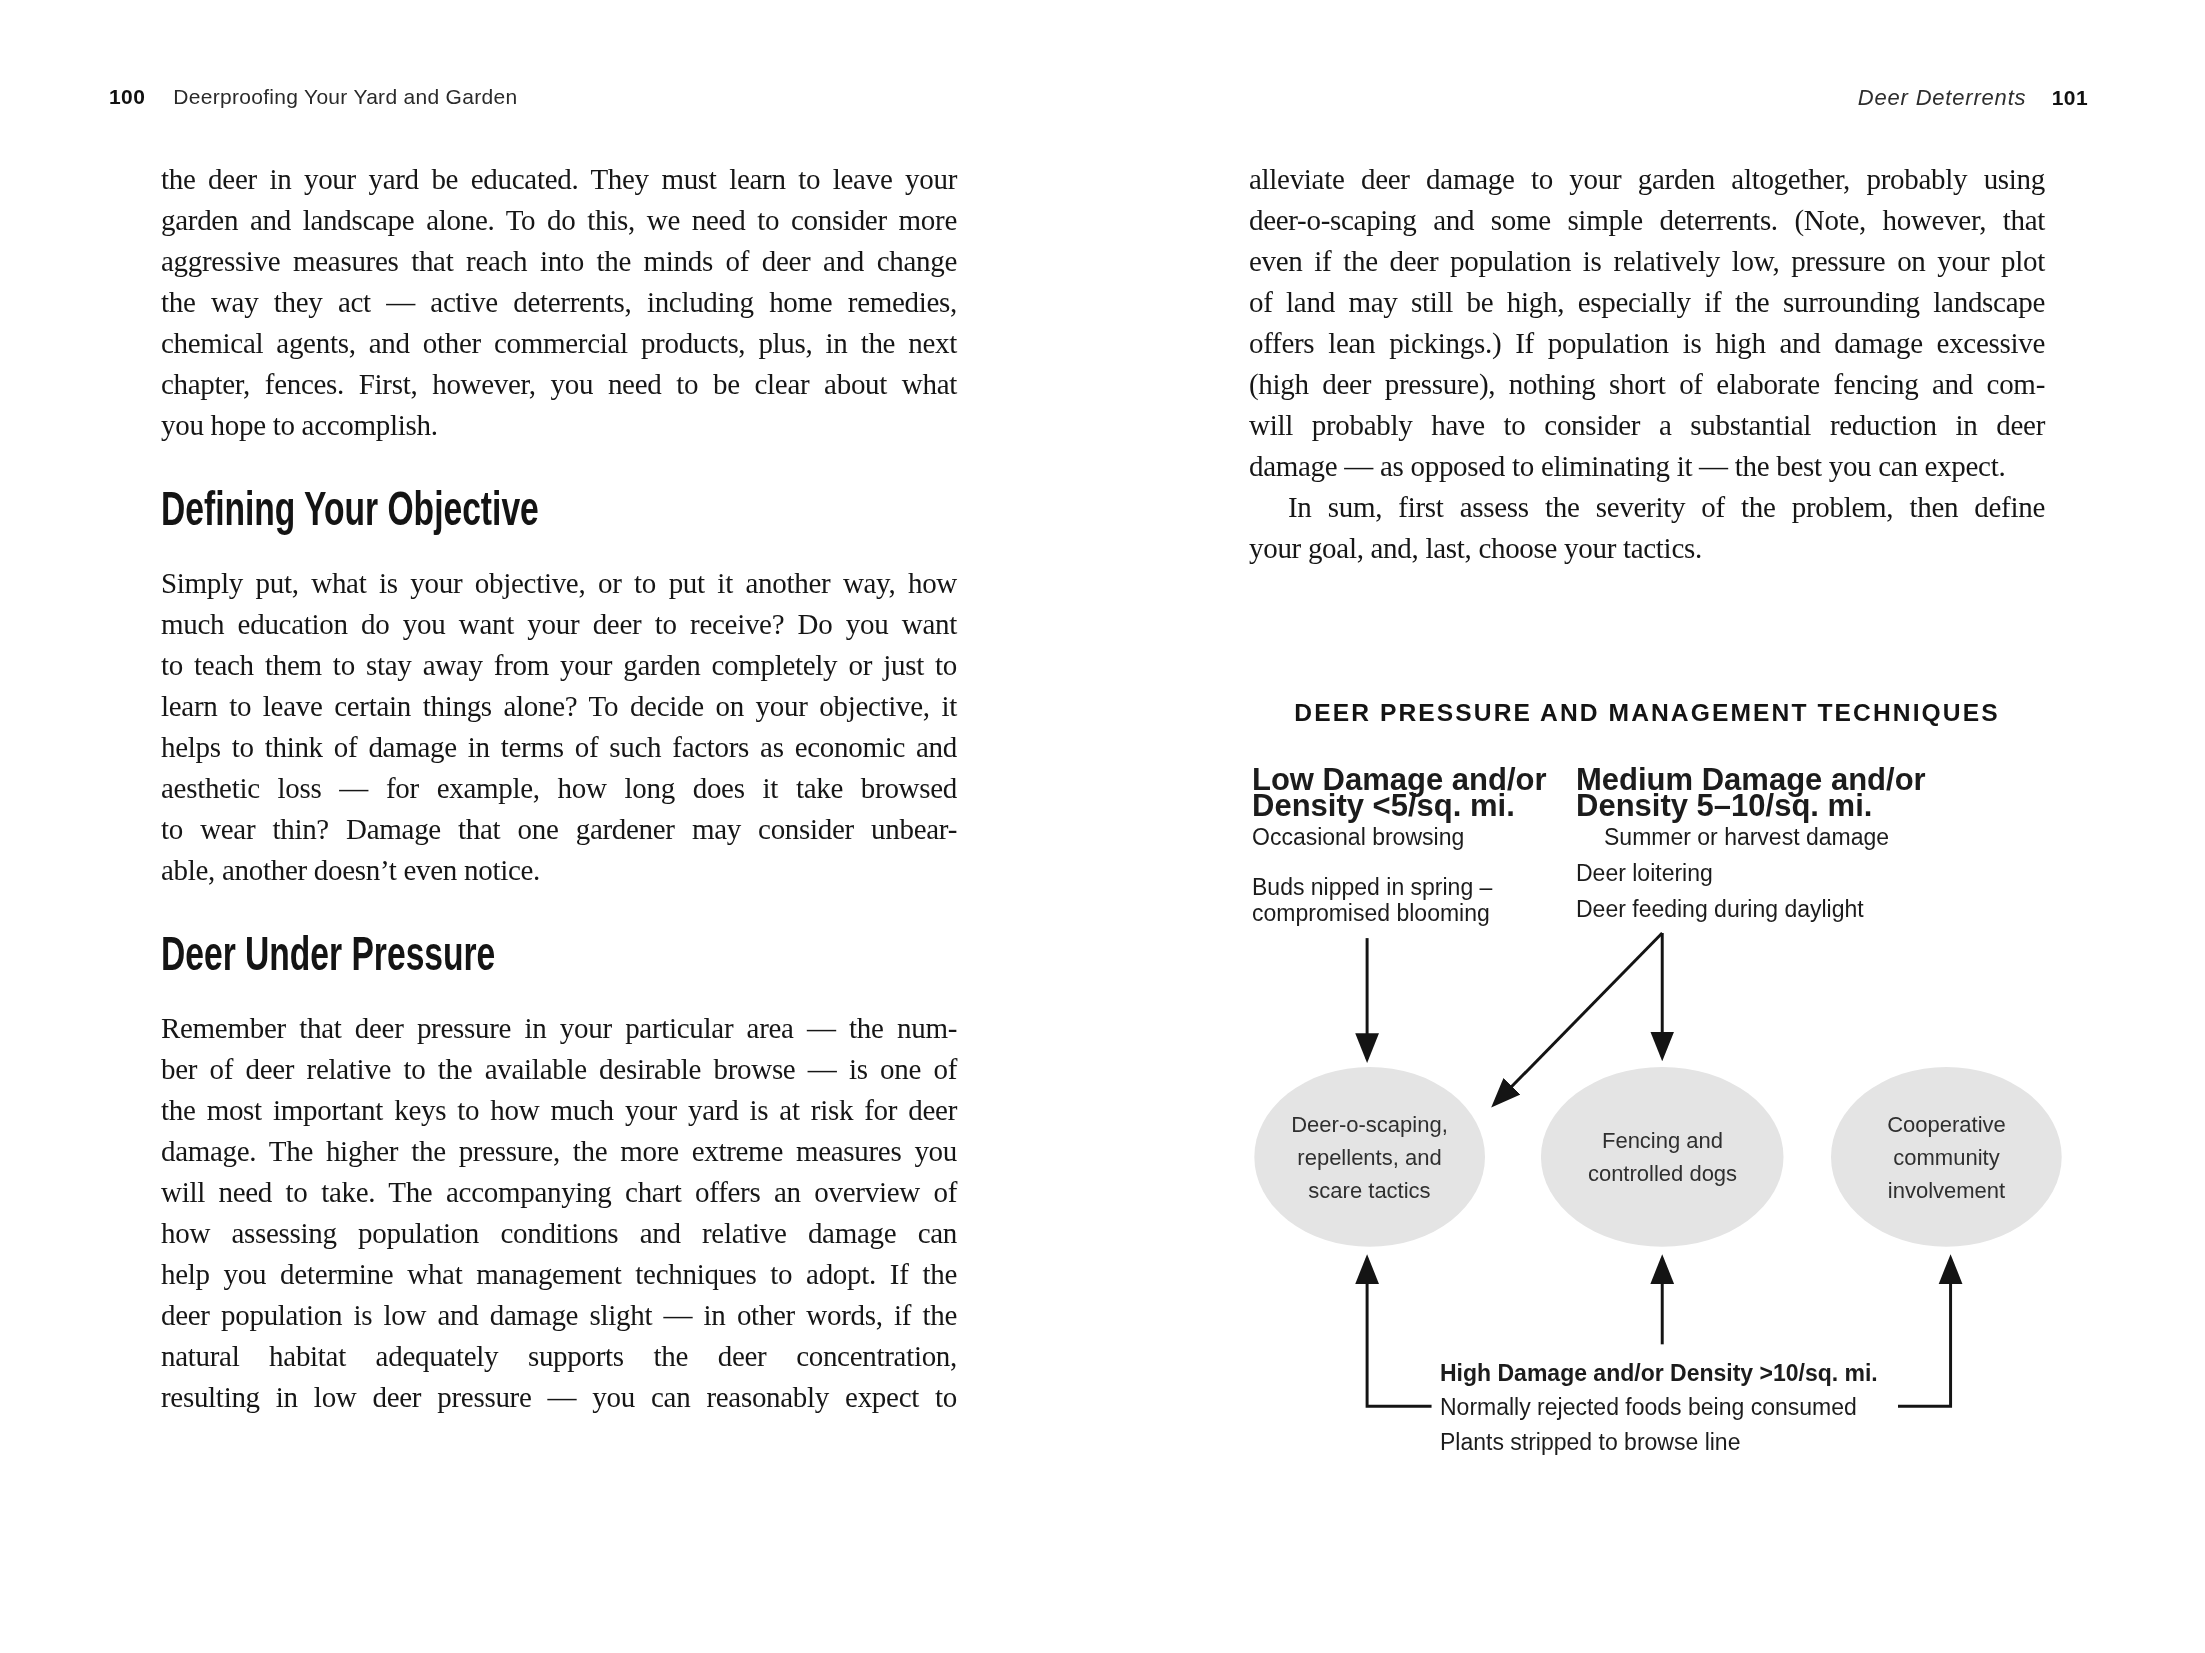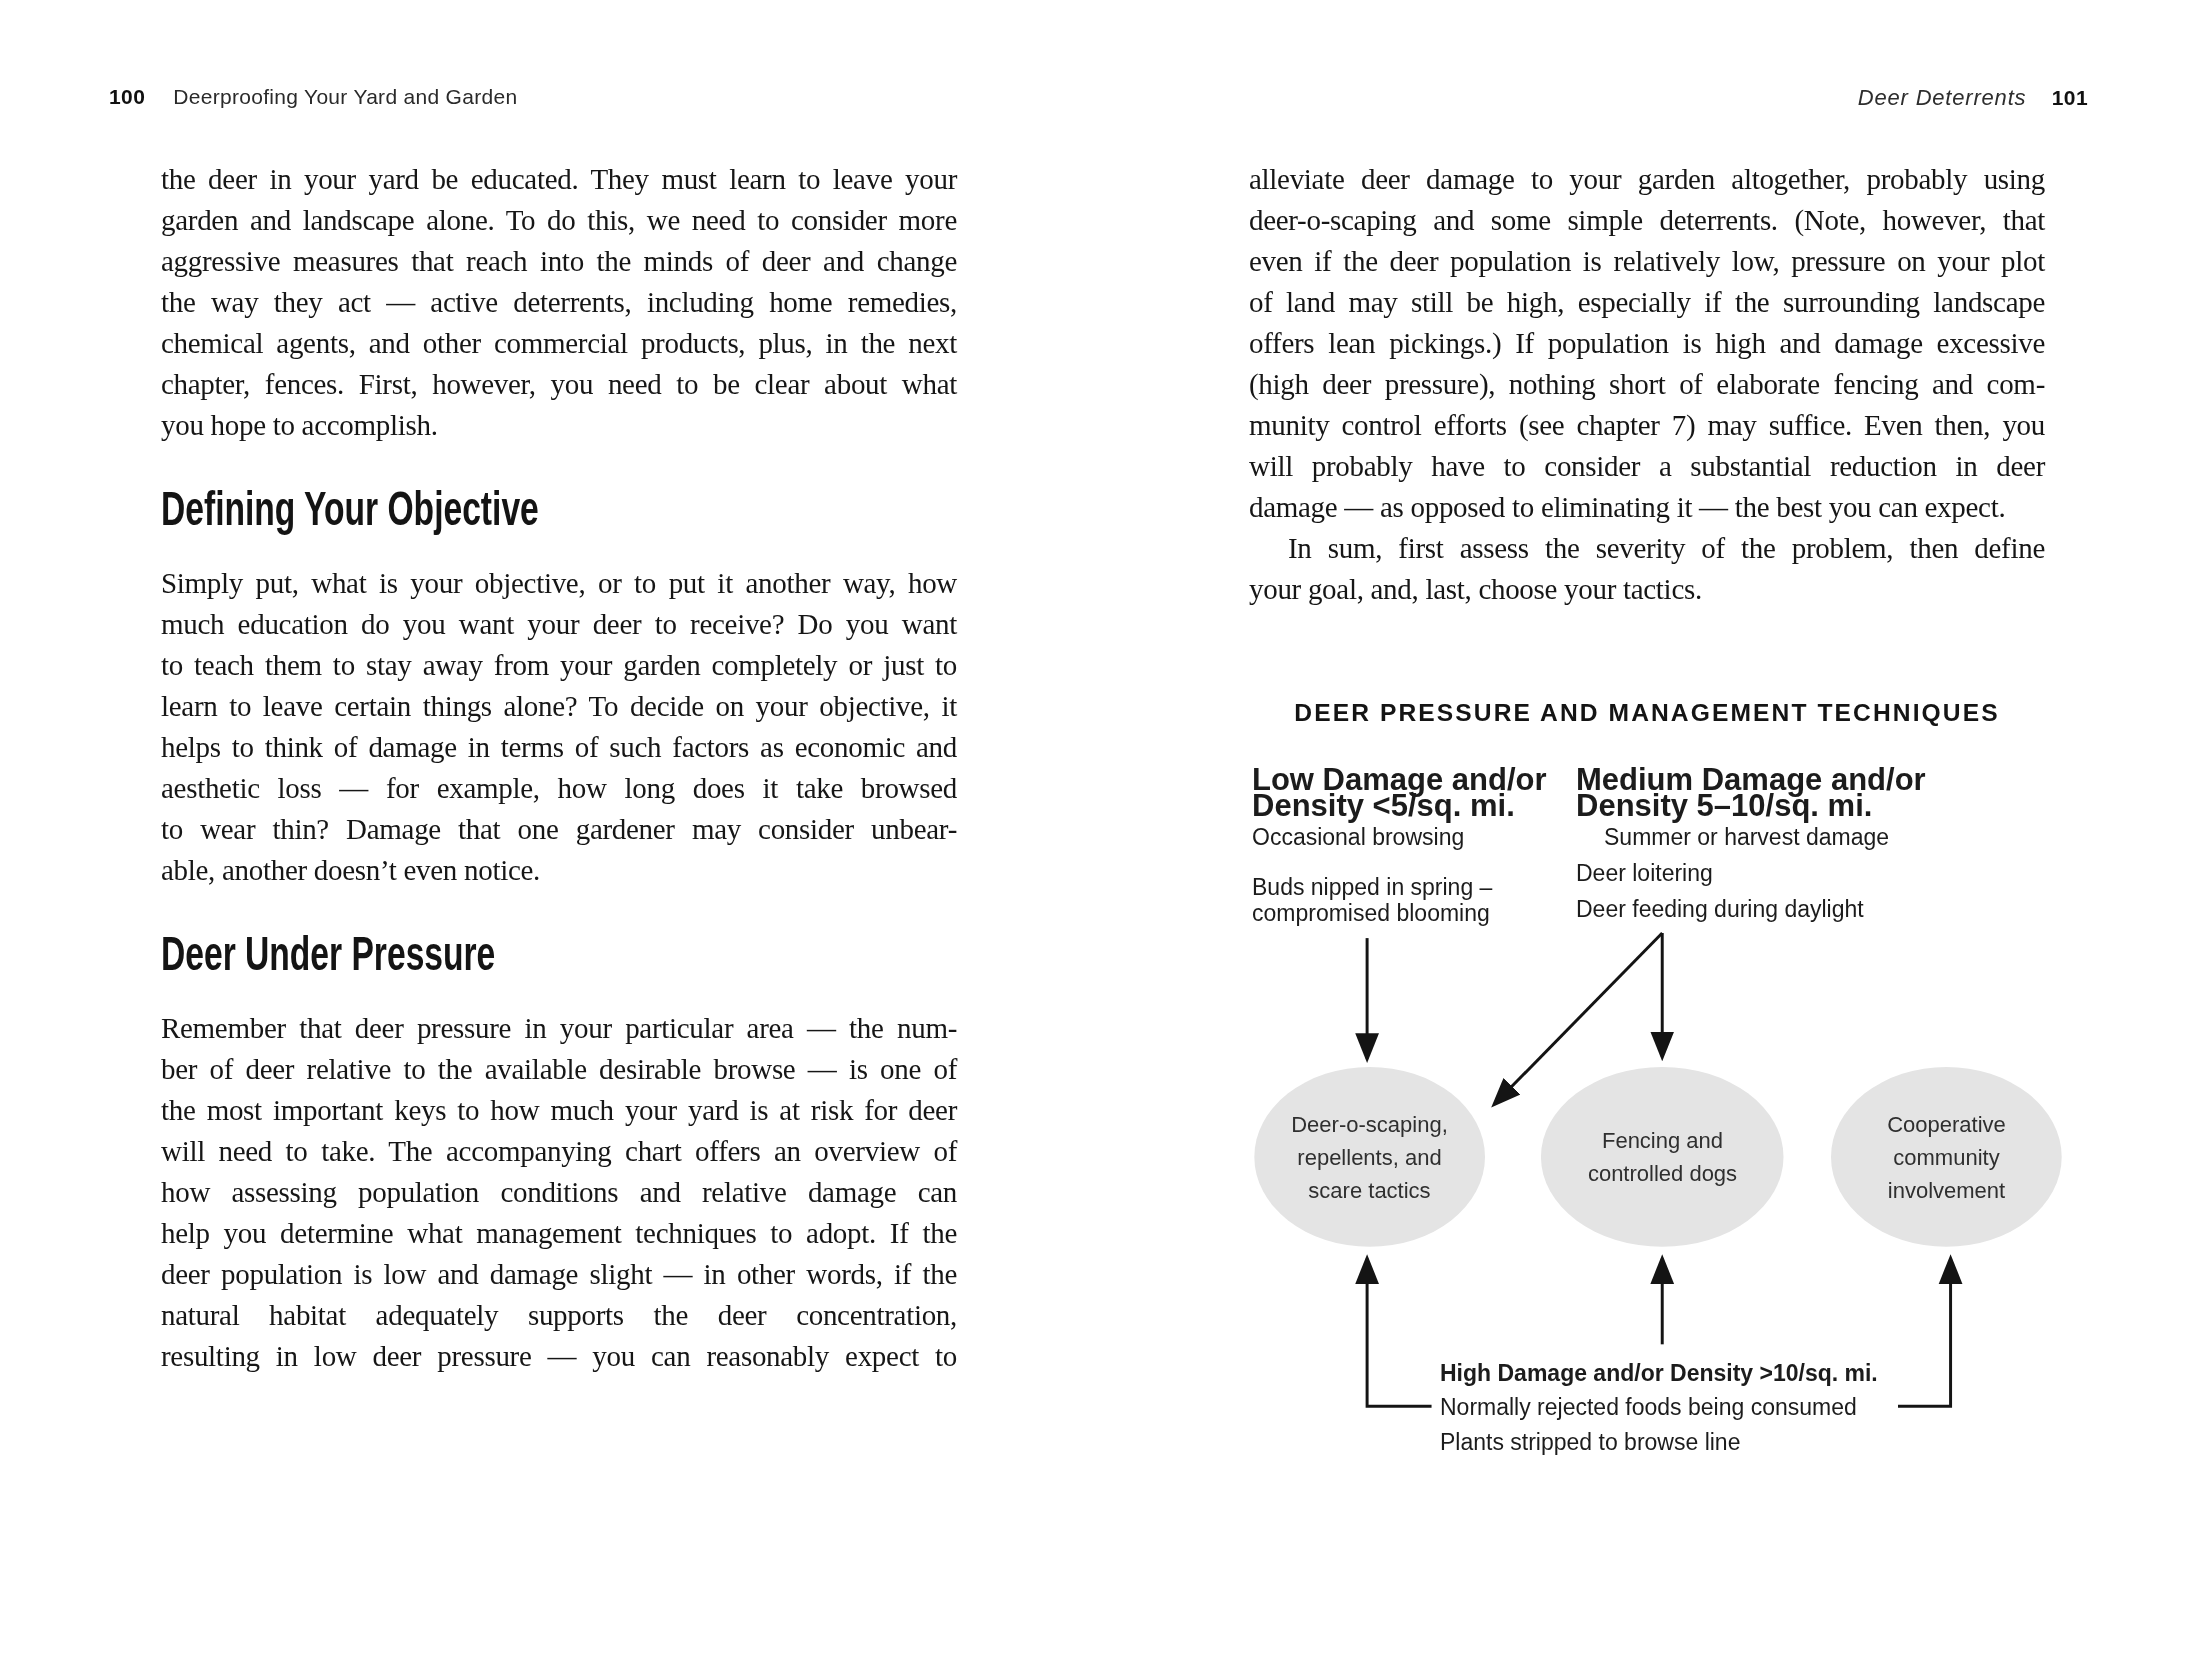--- a/index.html
+++ b/index.html
@@ -85,20 +85,21 @@
       <div class="tline">to wear thin? Damage that one gardener may consider unbear-</div>
       <div class="tline tlast">able, another doesn’t even notice.</div>
     </div>
   <div class="sec-heading">
     <span class="cond">Deer Under Pressure</span>
   </div>
   <div class="para justify">
       <div class="tline">Remember that deer pressure in your particular area — the num-</div>
       <div class="tline">ber of deer relative to the available desirable browse — is one of</div>
       <div class="tline">the most important keys to how much your yard is at risk for deer</div>
+      <div class="tline">damage. The higher the pressure, the more extreme measures you</div>
       <div class="tline">will need to take. The accompanying chart offers an overview of</div>
       <div class="tline">how assessing population conditions and relative damage can</div>
       <div class="tline">help you determine what management techniques to adopt. If the</div>
       <div class="tline">deer population is low and damage slight — in other words, if the</div>
       <div class="tline">natural habitat adequately supports the deer concentration,</div>
       <div class="tline">resulting in low deer pressure — you can reasonably expect to</div>
     </div>
 </div>
 
 <div class="rh rh-right">
@@ -106,21 +107,20 @@
 </div>
 
 <div class="col col-right">
   <div class="para justify">
       <div class="tline">alleviate deer damage to your garden altogether, probably using</div>
       <div class="tline">deer-o-scaping and some simple deterrents. (Note, however, that</div>
       <div class="tline">even if the deer population is relatively low, pressure on your plot</div>
       <div class="tline">of land may still be high, especially if the surrounding landscape</div>
       <div class="tline">offers lean pickings.) If population is high and damage excessive</div>
       <div class="tline">(high deer pressure), nothing short of elaborate fencing and com-</div>
-      <div class="tline">munity control efforts (see chapter 7) may suffice. Even then, you</div>
       <div class="tline">will probably have to consider a substantial reduction in deer</div>
       <div class="tline tlast">damage — as opposed to eliminating it — the best you can expect.</div>
     </div>
   <div class="para justify indent-first">
       <div class="tline">In sum, first assess the severity of the problem, then define</div>
       <div class="tline tlast">your goal, and, last, choose your tactics.</div>
     </div>
 </div>
 
 <div class="dg dg-title">DEER PRESSURE AND MANAGEMENT TECHNIQUES</div>

